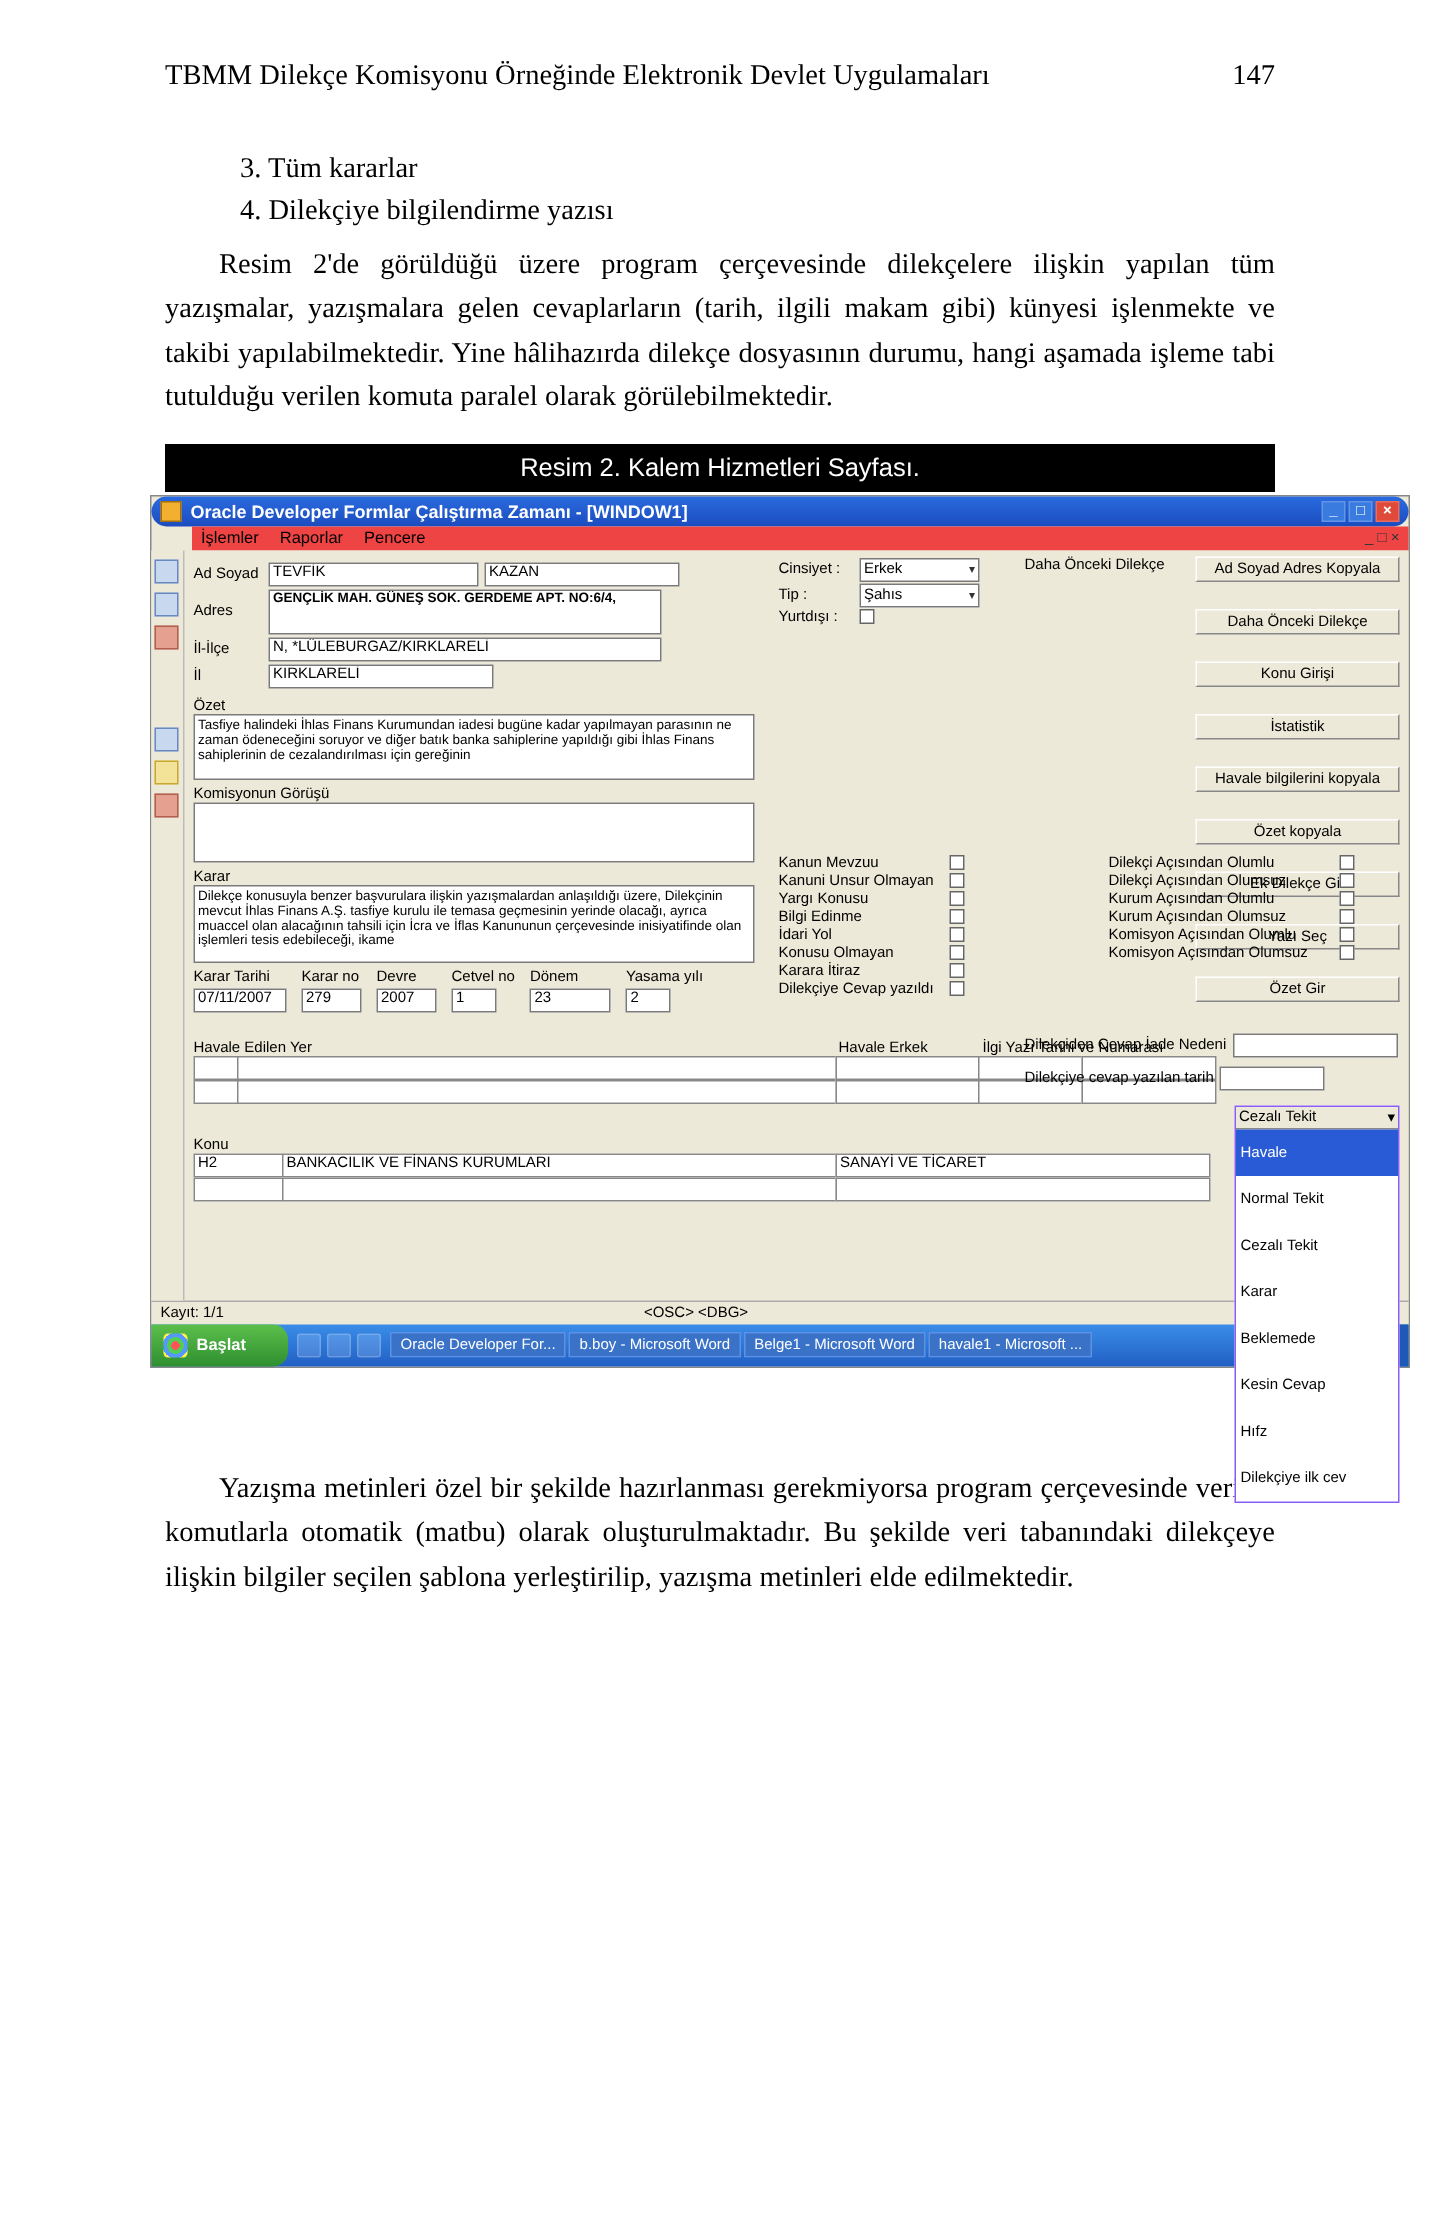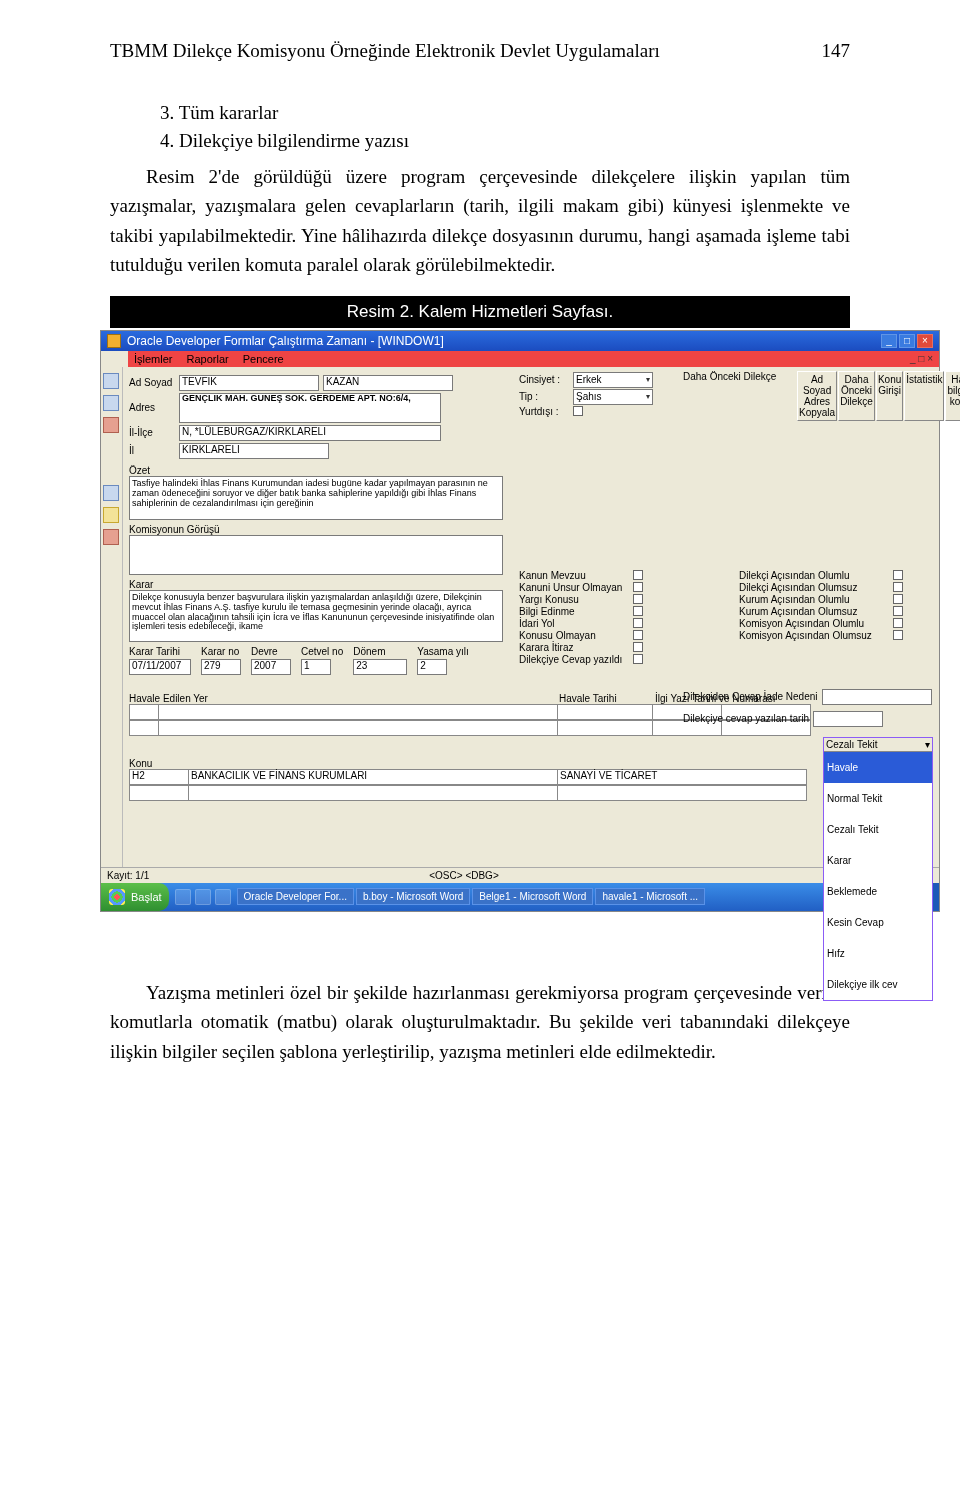--- a/index.html
+++ b/index.html
@@ -3,41 +3,41 @@
 <meta charset="utf-8">
 <style>
   * { box-sizing: border-box; margin: 0; padding: 0; }
   body { width: 960px; font-family: Georgia, 'Times New Roman', serif; background: #fff; color: #000; }
   .page { padding: 40px 110px 30px 110px; }
   .header-line { display: flex; justify-content: space-between; font-size: 19px; margin-bottom: 40px; }
   .num-item { font-size: 19px; margin: 6px 0 6px 50px; text-indent: -22px; padding-left: 22px; }
   .body-para { font-size: 19px; text-align: justify; line-height: 1.55; margin-top: 10px; text-indent: 36px; }
   .caption-bar { background: #000; color: #fff; text-align: center; font-family: Arial, sans-serif; font-size: 17px; padding: 6px 0; margin: 16px 0 2px 0; }
   .shot-wrap { border: 1px solid #888; font-family: Tahoma, Arial, sans-serif; font-size: 10px; background: #ece9d8; width: 840px; margin: 0 -10px; }
-  .win-title { background: linear-gradient(#2a6bdf, #1b4cbf); color: #fff; padding: 3px 6px; font-size: 12px; font-weight: normal; display: flex; align-items: center; }
+  .win-title { background: linear-gradient(#2a6bdf, #1b4cbf); color: #fff; padding: 3px 6px; font-size: 12px; font-weight: bold; display: flex; align-items: center; border-radius: 10px; }
   .win-title .wbtns { margin-left: auto; display: flex; gap: 2px; }
   .wbtn { width: 16px; height: 14px; background: #3a7be0; border: 1px solid #fff3; display: flex; align-items: center; justify-content: center; color: #fff; font-size: 10px; }
   .wbtn.cls { background: #e04a3a; }
   .menubar { background: #ef4444; padding: 2px 6px; font-size: 11px; display: flex; gap: 14px; color: #000; margin-left: 27px; }
   .mdi-btns { margin-left: auto; font-size: 10px; color: #333; }
   .content { display: flex; background: #ece9d8; min-height: 500px; }
   .vtool { width: 22px; background: #ece9d8; border-right: 1px solid #bbb; display: flex; flex-direction: column; gap: 6px; padding: 6px 2px; }
   .vicon { width: 16px; height: 16px; background: #c8d8ee; border: 1px solid #6a8abf; }
   .vicon.y { background: #f3e398; border-color: #c8a830; }
   .vicon.r { background: #e6a090; border-color: #b06050; }
   .form-area { flex: 1; padding: 6px 6px 0 6px; position: relative; }
   .row { display: flex; align-items: center; gap: 4px; margin: 2px 0; }
   .lbl { font-size: 10px; color: #000; white-space: nowrap; }
   .inp { background: #fff; border: 1px solid #7a7a7a; height: 16px; padding: 0 2px; font-size: 10px; color: #000; overflow: hidden; white-space: nowrap; }
   .inp.tall { height: 30px; white-space: normal; line-height: 1.1; font-size: 9px; font-weight: bold; }
   .ta { background: #fff; border: 1px solid #7a7a7a; font-size: 9px; color: #000; padding: 2px; line-height: 1.1; overflow: hidden; }
   .cbx { width: 10px; height: 10px; background: #fff; border: 1px solid #666; display: inline-block; }
   .sel { background: #fff; border: 1px solid #7a7a7a; height: 16px; padding: 0 2px; font-size: 10px; display: flex; align-items: center; }
   .sel .ar { margin-left: auto; font-size: 8px; color: #333; }
-  .right-btns { position: absolute; right: 6px; top: 4px; width: 136px; display: flex; flex-direction: row; gap: 1px; }
+  .right-btns { position: absolute; right: 6px; top: 4px; width: 136px; display: flex; flex-direction: column; gap: 18px; }
   .rbtn { background: #ece9d8; border: 1px solid #888; border-top-color: #fff; border-left-color: #fff; font-size: 10px; text-align: center; padding: 2px 1px; cursor: pointer; }
   .top-left { width: 380px; }
   .top-mid { position: absolute; left: 396px; top: 4px; width: 170px; }
   .top-mid .row { margin: 1px 0; }
   .top-daha { position: absolute; left: 560px; top: 4px; font-size: 10px; }
   .ozet-sec { margin-top: 6px; }
   .mid-right { position: absolute; left: 396px; top: 132px; width: 260px; }
   .checks { position: absolute; left: 396px; top: 202px; width: 440px; display: flex; }
   .checkcol { width: 50%; }
   .checkcol .crow { display: flex; align-items: center; gap: 4px; margin: 1px 0; font-size: 9.5px; }
@@ -48,21 +48,21 @@
   .hav-head { display: flex; font-size: 10px; margin-top: 2px; }
   .hav-row { display: flex; margin: 0; }
   .hav-cell { background: #fff; border: 1px solid #888; height: 16px; margin-right: -1px; }
   .dropdown-open { position: absolute; right: 6px; top: 370px; width: 110px; border: 1px solid #8b5cf6; background: #fff; font-size: 10px; z-index: 5; }
   .dropdown-open .dhead { background: #ece9d8; border-bottom: 1px solid #888; padding: 1px 2px; display:flex; }
   .dropdown-open .dopt { padding: 10px 3px; }
   .dropdown-open .dopt.hi { background: #2a5bd7; color: #fff; }
   .statusbar { background: #ece9d8; border-top: 1px solid #aaa; font-size: 10px; padding: 2px 6px; display: flex; gap: 20px; }
   .statusbar .sp { margin-left: 260px; }
   .taskbar { background: linear-gradient(#3a8de8, #215fc4); height: 28px; display: flex; align-items: center; color: #fff; font-size: 11px; }
-  .start { background: linear-gradient(#5cbf4a, #2e8f30); height: 100%; display: flex; align-items: center; padding: 0 7px 0 8px; font-weight: normal; gap: 6px; border-radius: 0 10px 10px 0; }
+  .start { background: linear-gradient(#5cbf4a, #2e8f30); height: 100%; display: flex; align-items: center; padding: 0 28px 0 8px; font-weight: bold; gap: 6px; border-radius: 0 10px 10px 0; }
   .start .sicon { width: 16px; height: 16px; background: radial-gradient(#f55 0 25%, #5c5 0 50%, #59f 0 75%, #fe5 0); border-radius: 3px; }
   .tray-icons { display: flex; gap: 4px; padding: 0 6px; }
   .tray-icons .ti { width: 16px; height: 16px; background: #cfe3ff33; border: 1px solid #fff3; border-radius: 2px; }
   .task-items { display: flex; gap: 2px; flex: 1; overflow: hidden; }
   .titem { background: #3a72c8; border: 1px solid #5a92e8; padding: 2px 6px; font-size: 10px; white-space: nowrap; overflow: hidden; max-width: 150px; }
   .systray { background: #1d5ab8; height: 100%; display: flex; align-items: center; padding: 0 8px; gap: 6px; font-size: 11px; }
   .after-para { font-size: 19px; text-align: justify; line-height: 1.55; margin-top: 36px; text-indent: 36px; padding: 0 110px 40px 110px; }
 </style>
 </head>
 <body>
@@ -277,21 +277,21 @@
             </div>
           <div class="row" style="margin-top:6px">
               <span class="lbl">Dilekçiye cevap yazılan tarih</span>
               <span class="inp" style="width:70px"></span>
             </div>
         </div>
 
         <div class="hav-table">
           <div class="hav-head">
             <span style="width:430px">Havale Edilen Yer</span>
-            <span style="width:96px">Havale Tarihi</span>
+            <span style="width:96px">Havale Erkek</span>
             <span>İlgi Yazı Tarihi ve Numarası</span>
           </div>
           <div class="hav-row">
             <span class="hav-cell" style="width:30px"></span>
             <span class="hav-cell" style="width:400px"></span>
             <span class="hav-cell" style="width:96px"></span>
             <span class="hav-cell" style="width:70px"></span>
             <span class="hav-cell" style="width:90px"></span>
           </div>
           <div class="hav-row">

